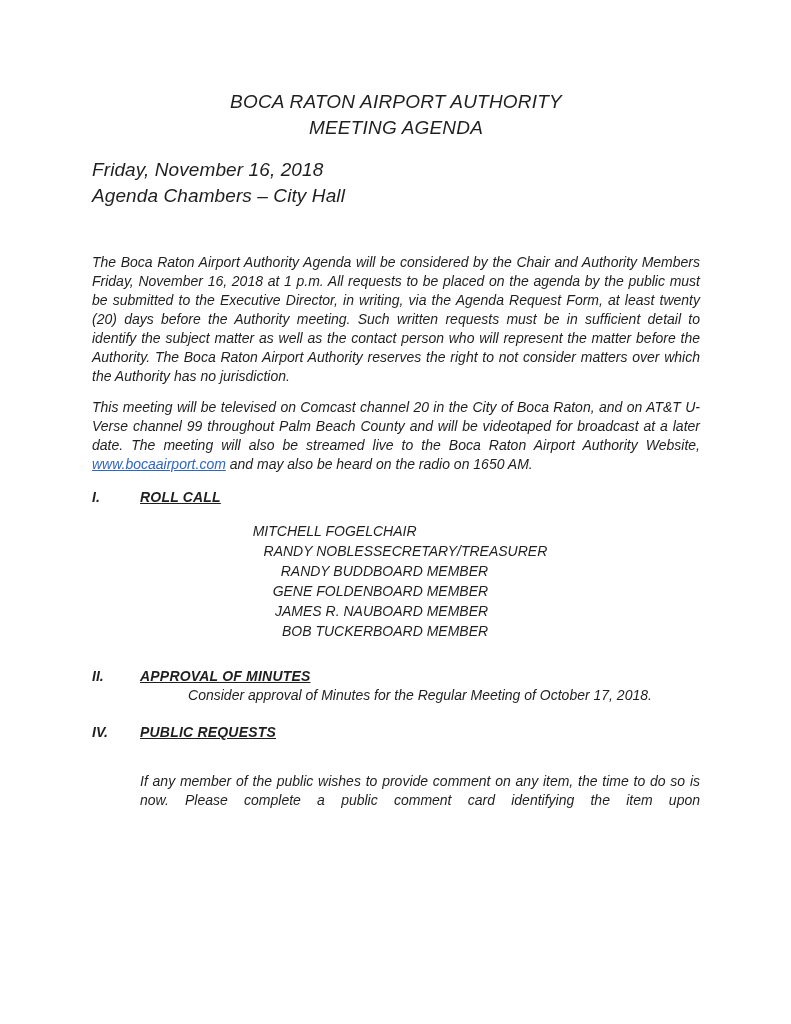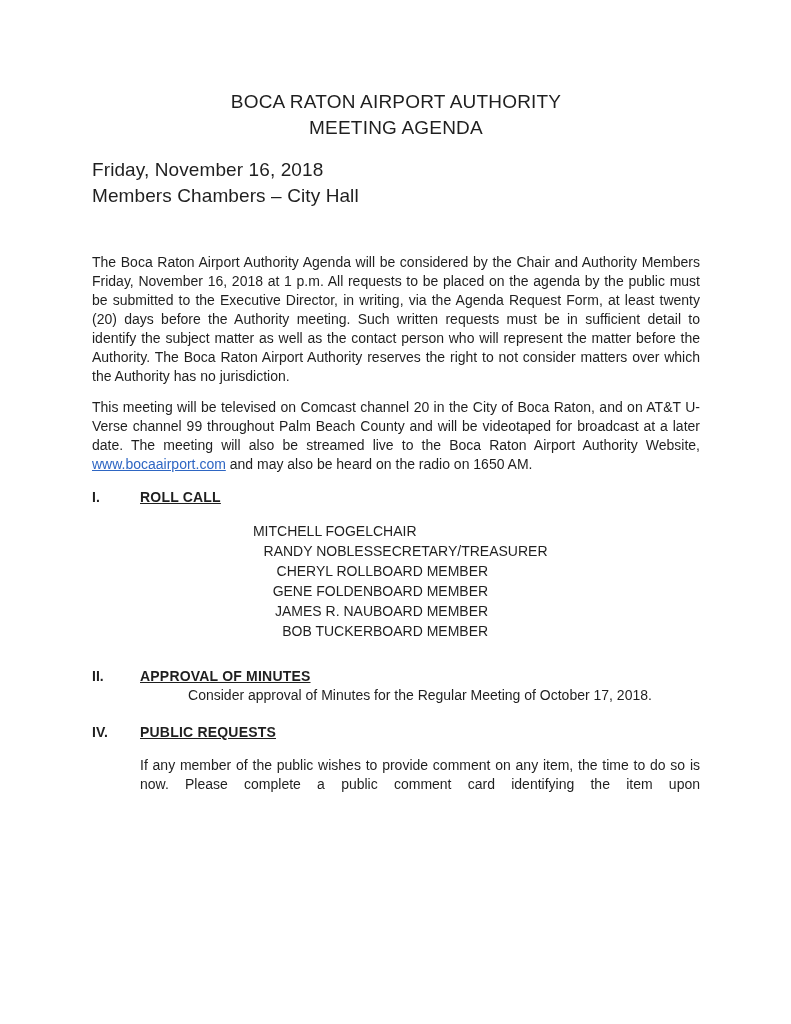--- a/index.html
+++ b/index.html
@@ -1,15 +1,15 @@
 <!DOCTYPE html>
 <html><head>
 <meta charset="utf-8">
 <style>
-  * { margin: 0; padding: 0; box-sizing: border-box; }
+  * { margin: 0; padding: 0; box-sizing: border-box; font-style: italic; }
 
   html, body {
     background: #ffffff;
   }
 
   .page {
     position: relative;
     width: 791px;
     height: 1024px;
     background: #ffffff;
@@ -81,21 +81,21 @@
   .section-body {
     margin-left: 48px;
     text-align: justify;
   }
 
   .sec-minutes .section-body {
     text-align: center;
   }
 
   .sec-public-requests .section-body {
-    margin-top: 14px;
+    margin-top: 30px;
     text-align: justify;
     text-align-last: justify;
   }
 
   
   .roster {
     margin: 14px 0 0 93px;
   }
 
   .roster-row {
@@ -114,41 +114,41 @@
 
 <div class="page" style="color: rgb(31, 31, 31); background: rgb(255, 255, 255);">
 
   <div class="doc-title">
     <div>BOCA RATON AIRPORT AUTHORITY</div>
     <div>MEETING AGENDA</div>
   </div>
 
   <div class="meeting-info">
     <div>Friday, November 16, 2018</div>
-    <div>Members Chambers – City Hall</div>
+    <div>Agenda Chambers – City Hall</div>
   </div>
 
   <p class="para intro">The Boca Raton Airport Authority Agenda will be considered by the Chair and Authority Members Friday, November 16, 2018 at 1 p.m.  All requests to be placed on the agenda by the public must be submitted to the Executive Director, in writing, via the Agenda Request Form, at least twenty (20) days before the Authority meeting.  Such written requests must be in sufficient detail to identify the subject matter as well as the contact person who will represent the matter before the Authority.  The Boca Raton Airport Authority reserves the right to not consider matters over which the Authority has no jurisdiction.</p>
 
   <p class="para broadcast"><span>This meeting will be televised on Comcast channel 20 in the City of Boca Raton, and on AT&amp;T U-Verse channel 99 throughout Palm Beach County and will be videotaped for broadcast at a later date.  The meeting will also be streamed live to the Boca Raton Airport Authority Website, </span><a class="doc-link" href="#" id="website-link" style="color: rgb(46, 102, 195);">www.bocaairport.com</a><span> and may also be heard on the radio on 1650 AM.</span></p>
 
   <div class="section sec-roll-call">
     <div class="section-heading">
       <span class="section-numeral">I.</span>
       <span class="section-title">ROLL CALL</span>
     </div>
     <div class="roster">
       <div class="roster-row">
         <span class="roster-name">MITCHELL FOGEL</span><span class="roster-role">CHAIR</span>
       </div>
       <div class="roster-row">
         <span class="roster-name">RANDY NOBLES</span><span class="roster-role">SECRETARY/TREASURER</span>
       </div>
       <div class="roster-row">
-        <span class="roster-name">CHERYL ROLL</span><span class="roster-role">BOARD MEMBER</span>
+        <span class="roster-name">RANDY BUDD</span><span class="roster-role">BOARD MEMBER</span>
       </div>
       <div class="roster-row">
         <span class="roster-name">GENE FOLDEN</span><span class="roster-role">BOARD MEMBER</span>
       </div>
       <div class="roster-row">
         <span class="roster-name">JAMES R. NAU</span><span class="roster-role">BOARD MEMBER</span>
       </div>
       <div class="roster-row">
         <span class="roster-name">BOB TUCKER</span><span class="roster-role">BOARD MEMBER</span>
       </div>

